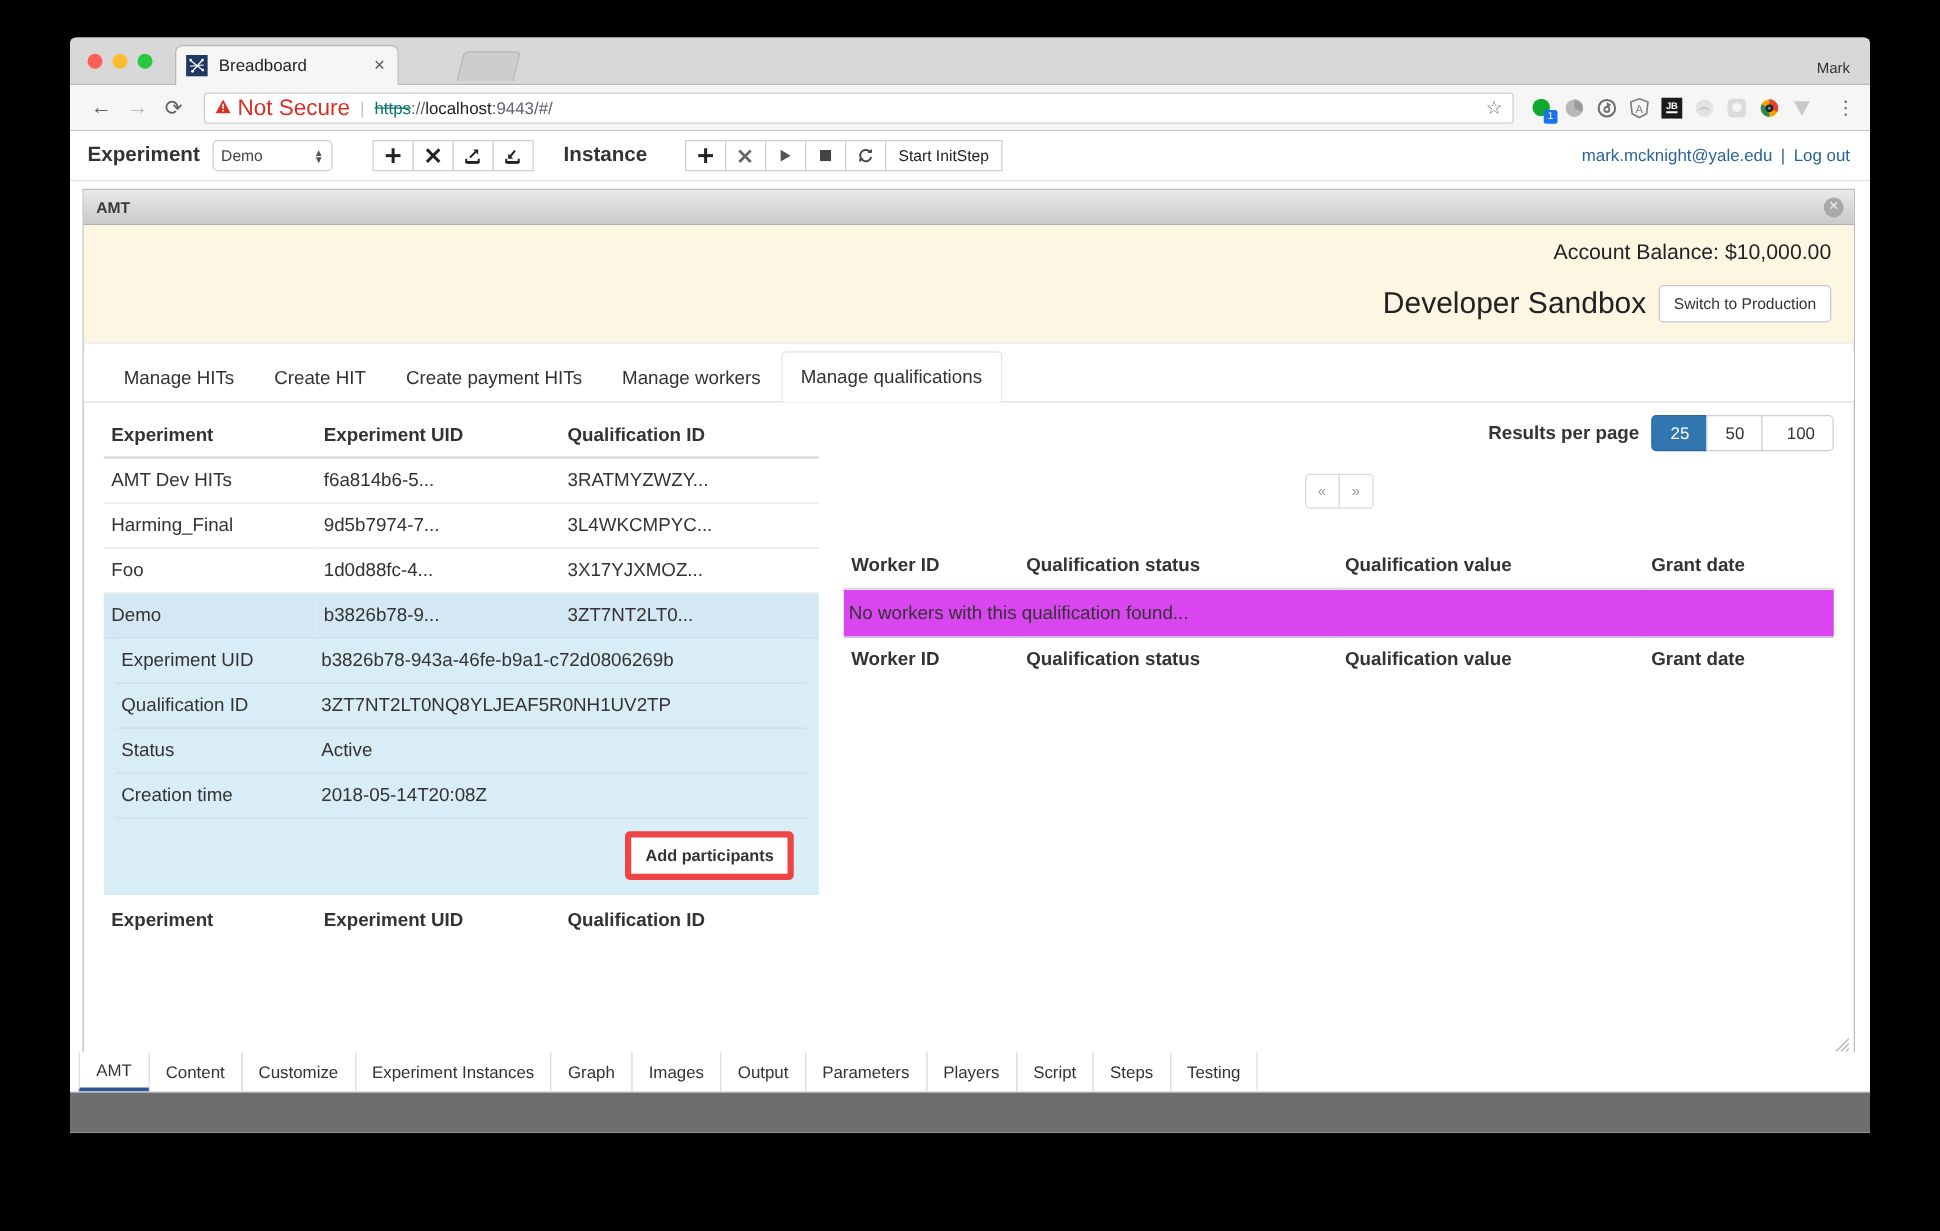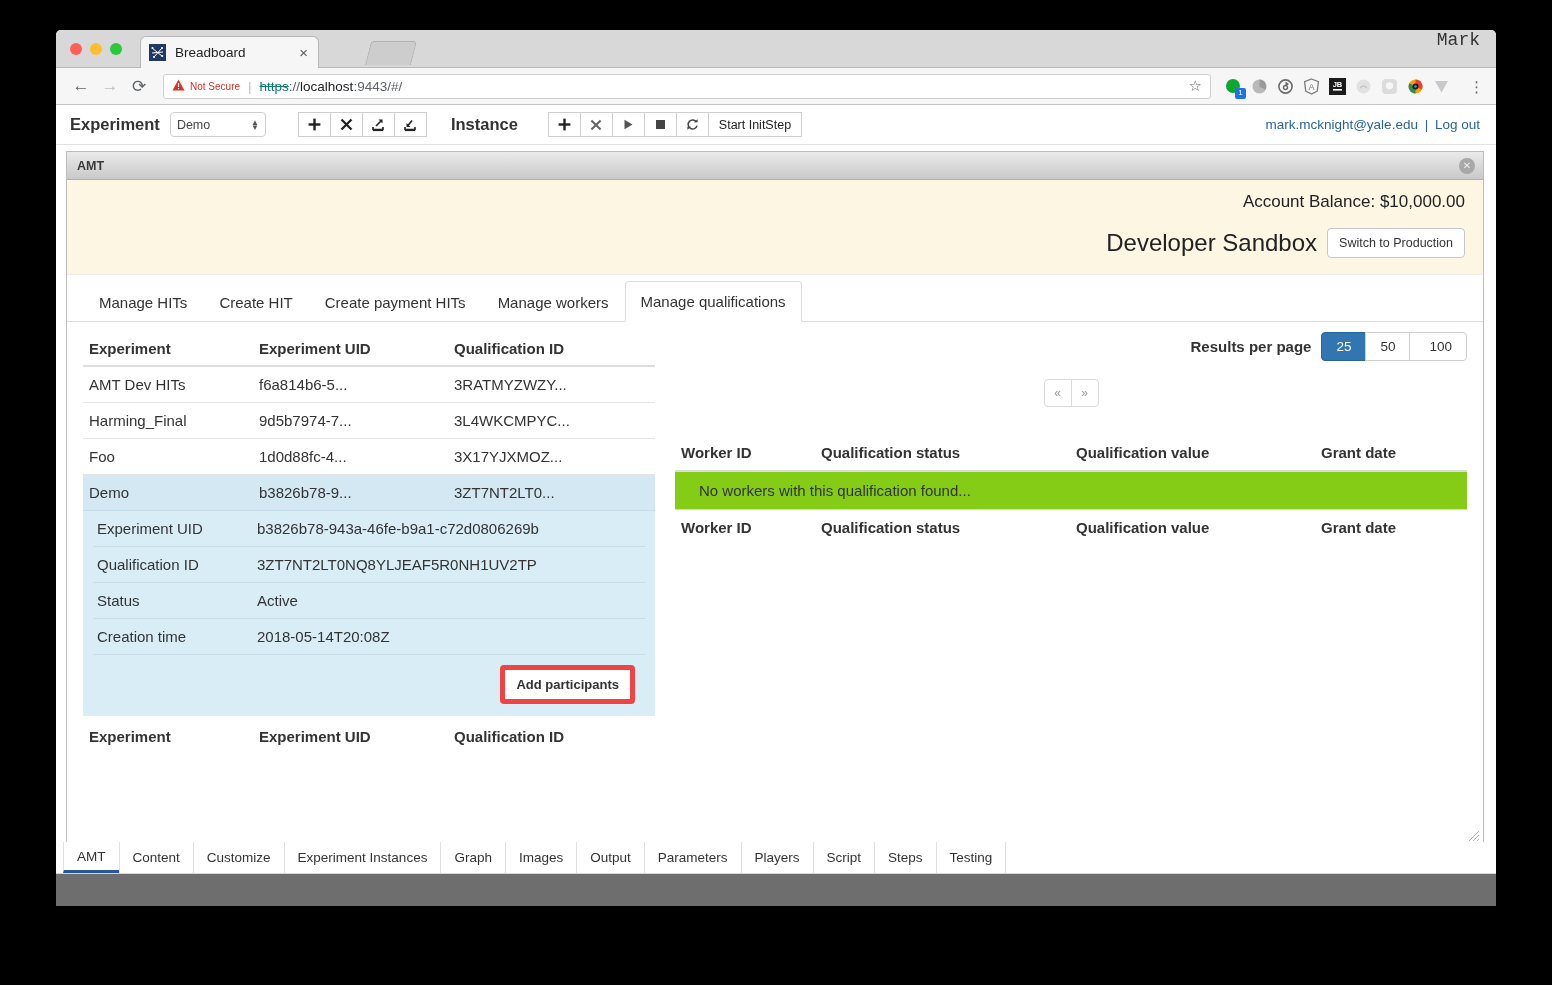--- a/index.html
+++ b/index.html
@@ -67,22 +67,22 @@
   #new-tab-stub {
     position: absolute; left: 312px; top: 11px;
     width: 46px; height: 24px;
     background: #cdcdcd;
     border: 1px solid #b2b2b2;
     border-bottom: none;
     border-radius: 4px 4px 0 0;
     transform: skewX(-14deg);
   }
   #profile-name {
-    position: absolute; right: 16px; top: 0;
-    font-size: 18px; color: #333; font-family: Liberation Mono, monospace;
+    position: absolute; right: 16px; top: 17px;
+    font-size: 12px; color: #333;
   }
 
   
   #omnibox-row {
     height: 37px;
     background: #f6f6f6;
     border-bottom: 1px solid #c6c6c6;
     display: flex; align-items: center;
     padding: 0 12px;
   }
@@ -101,21 +101,21 @@
     border: 1px solid #cfcfcf;
     border-radius: 3px;
     display: flex; align-items: center;
     padding: 0 8px;
     font-size: 13.5px;
     overflow: hidden;
   }
   .warn-tri {
     color: #d93025; font-size: 13px; margin-right: 5px; line-height: 1;
   }
-  .not-secure { color: #d93025; font-size: 10px; white-space: nowrap; }
+  .not-secure { color: #d93025; font-size: 18px; white-space: nowrap; }
   .url-sep { color: #c0c0c0; margin: 0 8px; }
   .url-scheme { color: #0f766e; text-decoration: line-through; }
   .url-host { color: #202124; }
   .url-port { color: #5f6368; }
   .url-path { color: #5f6368; }
   #star-btn { font-size: 15px; color: #5f6368; margin-left: 6px; }
   #ext-icons { display: flex; align-items: center; gap: 9px; padding-left: 6px; }
   .ext { width: 17px; height: 17px; position: relative; display:block; }
   .badge-1 {
     position: absolute; right: -4px; bottom: -4px;
@@ -314,23 +314,23 @@
   }
   .pg-btn:first-of-type { border-radius: 4px 0 0 4px; margin-left: 0; }
   .pg-btn:last-of-type { border-radius: 0 4px 4px 0; }
 
   #workers-table { width: 100%; border-collapse: collapse; margin-top: 28px; }
   #workers-table th {
     text-align: left; font-size: 15px; font-weight: bold; color: #333;
     padding: 9px 6px; border-bottom: 2px solid #dddddd;
   }
   #workers-table td.empty {
-    background: #84cc16;
+    background: #d946ef;
     font-size: 15px; color: #333;
-    padding: 10px 24px;
+    padding: 10px 4px;
     border-bottom: 1px solid #c8dde8;
   }
   #workers-table tfoot th { border-bottom: none; border-top: 1px solid #e4e4e4; }
 
   #resize-grip {
     position: absolute; right: 3px; bottom: 3px;
     width: 14px; height: 14px;
     opacity: .55;
   }
 

